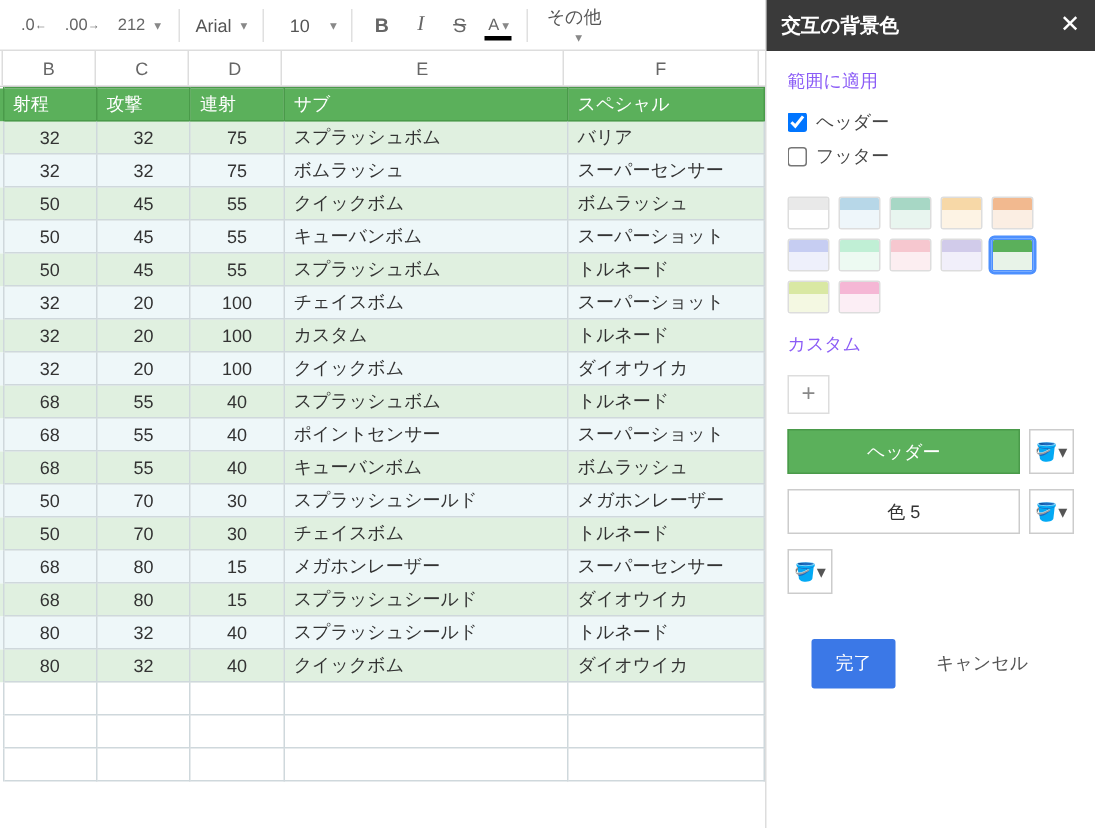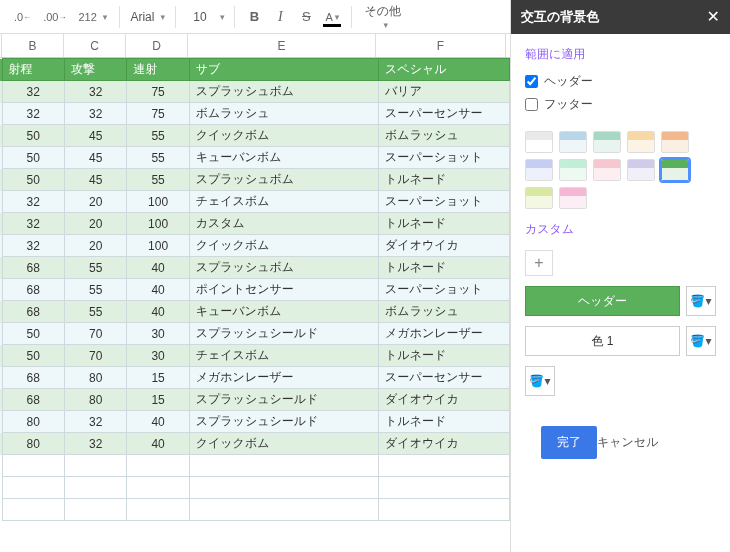--- a/index.html
+++ b/index.html
@@ -60,21 +60,21 @@
 
   .custom-add { width:28px; height:26px; border:1px solid #ddd; background:#fff; color:#888; font-size:16px; cursor:pointer; margin-top:6px; }
 
   .color-row { display:flex; align-items:center; margin-top:10px; gap:6px; }
   .color-field { flex:1; height:30px; border:1px solid #ccc; display:flex; align-items:center; justify-content:center; font-size:12px; }
   .hdr-field { background:#5bb05b; color:#fff; border-color:#4a9a4a; }
   .c1-field { background:#fff; }
   .c2-field { background:#e8f3e8; }
   .fill-btn { width:30px; height:30px; border:1px solid #ccc; background:#fff; display:flex; align-items:center; justify-content:center; cursor:pointer; font-size:12px; color:#555; }
 
-  .actions { display:flex; gap:0; padding:30px; align-items:center; }
+  .actions { display:flex; gap:27px; padding:30px; align-items:center; }
   .btn-primary { background:#3b78e7; color:#fff; border:none; padding:8px 16px; font-size:12px; cursor:pointer; border-radius:2px; }
   .btn-cancel { background:none; border:none; color:#555; font-size:12px; cursor:pointer; }
 </style>
 </head>
 <body>
 
 <div class="toolbar">
   <div class="tb-group">
     <button class="tb-btn">
         <span>.0</span>
@@ -389,21 +389,21 @@
     <button class="custom-add">+</button>
 
     <div class="color-row">
       <div class="color-field hdr-field">
           <span>ヘッダー</span>
         </div>
       <button class="fill-btn"><span>🪣</span>▾</button>
     </div>
     <div class="color-row">
       <div class="color-field c1-field">
-          <span>色 1</span>
+          <span>色 5</span>
         </div>
       <button class="fill-btn"><span>🪣</span>▾</button>
     </div>
     <div class="color-row">
       <button class="fill-btn"><span>🪣</span>▾</button>
     </div>
   </div>
 
   <div class="actions">
     <button class="btn-primary">完了</button>

